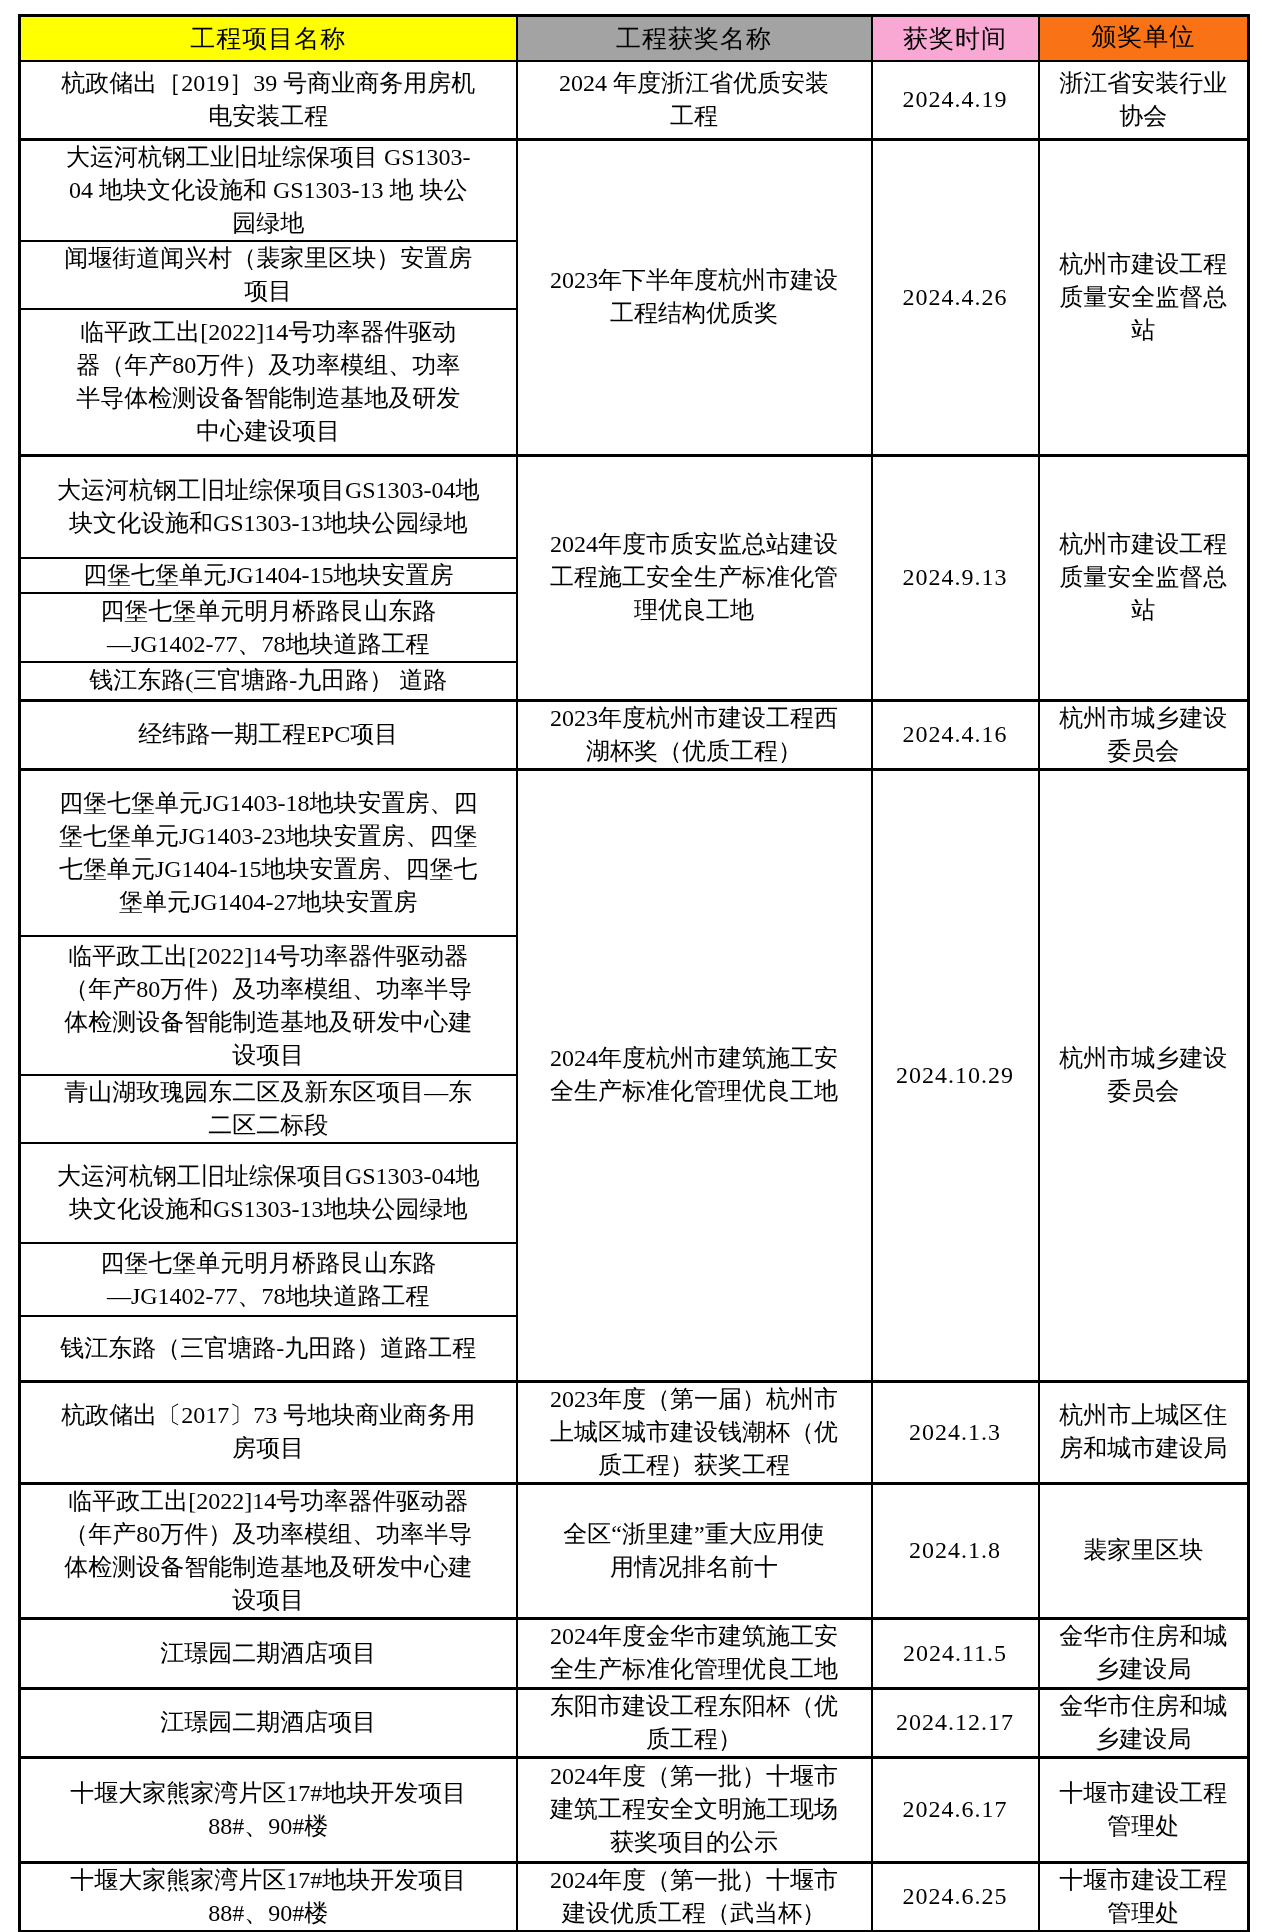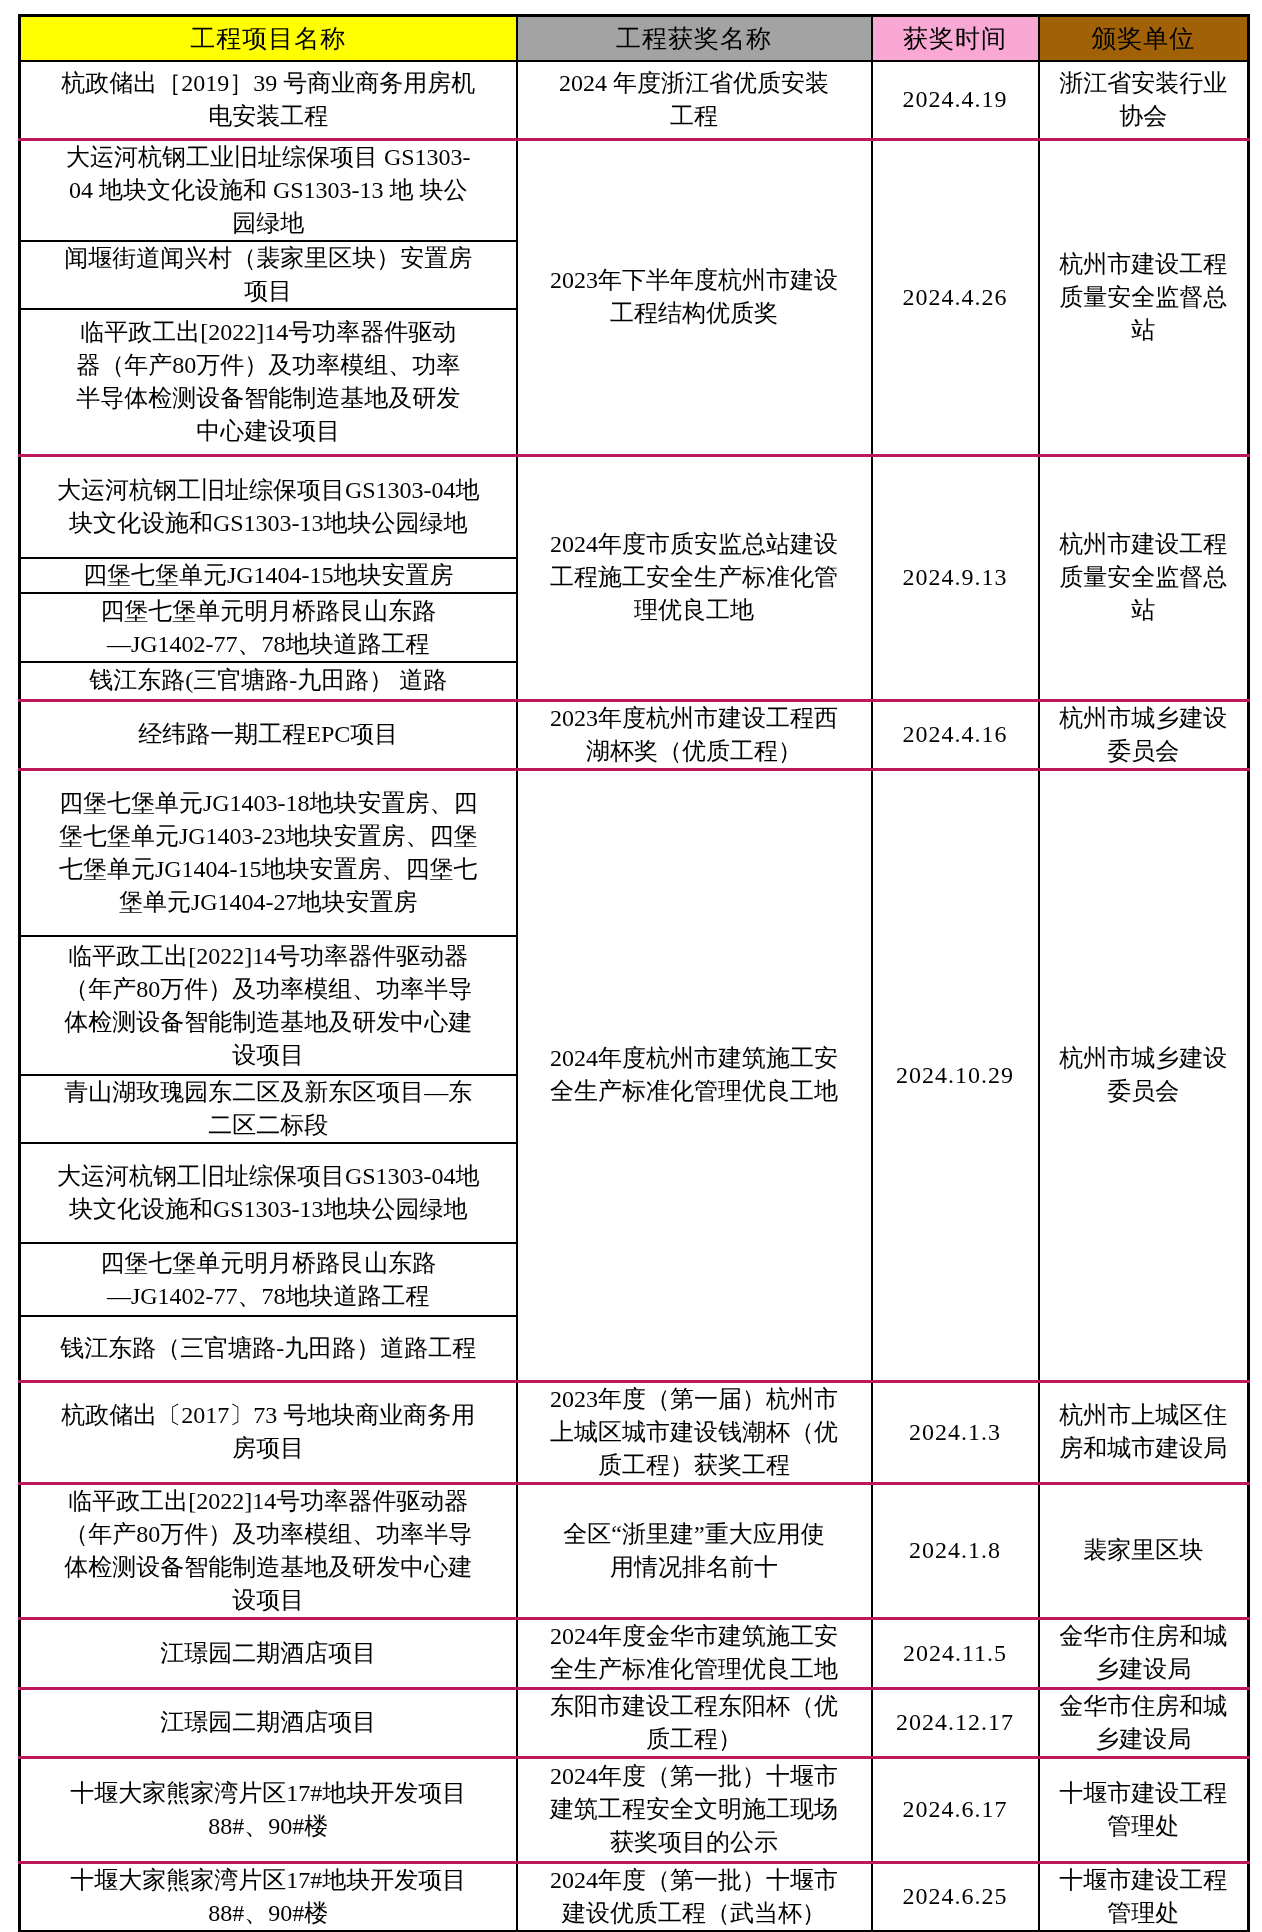--- a/index.html
+++ b/index.html
@@ -41,40 +41,40 @@
     line-height: 33px;
     padding: 0 4px;
     font-weight: normal;
     word-break: break-all;
   }
   thead th {
     height: 43px;
     font-size: 25px;
     letter-spacing: 1px;
   }
-  tr.group-start td { border-top: 3px solid #be185d; }
+  tr.group-start td { border-top: 3px solid #000000; }
   td.date-cell { letter-spacing: 1px; }
 </style>
 </head>
 <body>
 
 <div class="page">
   <table class="awards">
     <colgroup>
       <col class="c-project">
       <col class="c-award">
       <col class="c-date">
       <col class="c-unit">
     </colgroup>
     <thead>
       <tr>
         <th style="background: rgb(255, 255, 0);">工程项目名称</th>
         <th style="background: #a3a3a3;">工程获奖名称</th>
         <th style="background: #f9a8d4;">获奖时间</th>
-        <th style="background: #a16207;">颁奖单位</th>
+        <th style="background: #f97316; font-family: Liberation Mono, monospace;">颁奖单位</th>
       </tr>
     </thead>
     <tbody>
         <tr style="height: 78px;">
           <td>杭政储出［2019］39 号商业商务用房机
 电安装工程</td>
           <td rowspan="1">2024 年度浙江省优质安装
 工程</td>
           <td class="date-cell" rowspan="1">2024.4.19</td>
           <td rowspan="1">浙江省安装行业

